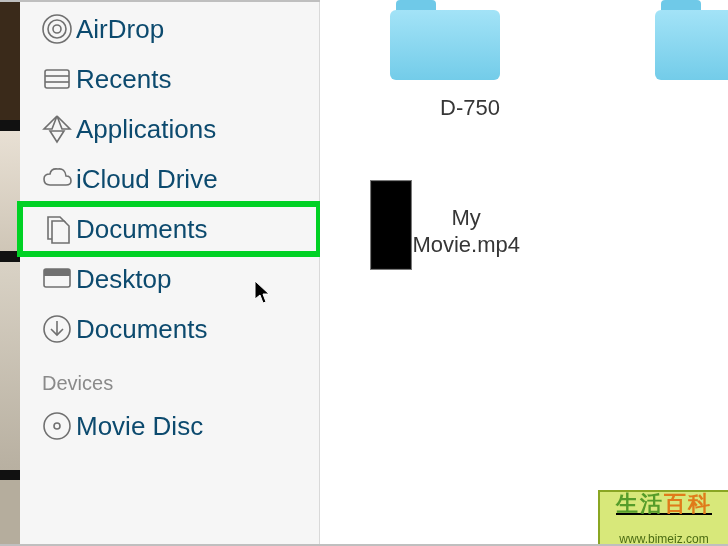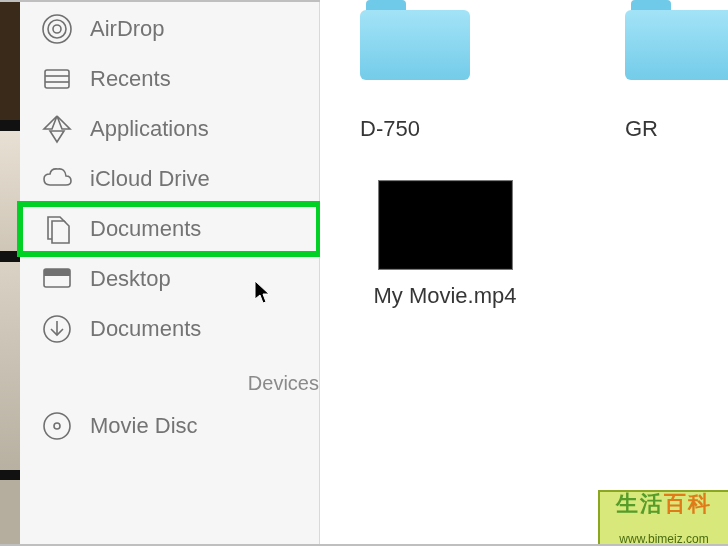--- a/index.html
+++ b/index.html
@@ -9,42 +9,42 @@
     
     .photo-strip { width: 20px; height: 100%; background: linear-gradient(to bottom,
         #3a2a1a 0%, #3a2a1a 22%, #111 22%, #111 24%,
         #e8e0d4 24%, #cfc6b7 46%, #111 46%, #111 48%,
         #d9d2c5 48%, #b8b0a1 86%, #111 86%, #111 88%,
         #b5ad9d 88%, #b5ad9d 100%);
       flex: 0 0 20px; }
 
     
     .sidebar { flex: 0 0 300px; background: #f6f6f6; border-right: 1px solid #d9d9d9; padding-top: 4px; height: 100%; }
-    .side-item { display: flex; align-items: center; gap: 16px; padding: 8px 8px 8px 20px; font-size: 22px; color: #737373; cursor: default; position: relative; }
+    .side-item { display: flex; align-items: center; gap: 2px; padding: 8px 8px 8px 20px; font-size: 26px; color: #0c4a6e; cursor: default; position: relative; }
     .side-item .icon { width: 34px; height: 34px; display: flex; align-items: center; justify-content: center; flex: 0 0 34px; }
     .side-item svg { width: 34px; height: 34px; stroke: #707070; fill: none; stroke-width: 1.6; }
     .side-item.highlight { outline: 6px solid #00d124; outline-offset: -3px; }
-    .section-header { font-size: 20px; color: #8a8a8a; padding: 18px 0 6px 22px; font-weight: 400; text-align: right; }
+    .section-header { font-size: 20px; color: #8a8a8a; padding: 18px 0 6px 22px; font-weight: 400; }
 
     
     .content { flex: 1; background: #ffffff; position: relative; }
     .file-grid { display: flex; gap: 125px; padding: 0 40px; position: absolute; top: 0; }
-    .file-item { display: flex; flex-direction: column; align-items: flex-start; width: 140px; gap: 21px; }
+    .file-item { display: flex; flex-direction: column; align-items: flex-end; width: 140px; }
     .folder-icon { width: 110px; height: 80px; position: relative; margin-bottom: 14px; }
     .folder-icon::before { content: ""; position: absolute; top: 0; left: 6px; width: 40px; height: 14px; background: #6fc9e8; border-radius: 4px 4px 0 0; }
     .folder-icon::after { content: ""; position: absolute; top: 10px; left: 0; right: 0; bottom: 0; background: linear-gradient(to bottom, #a3e3f7 0%, #73cce9 100%); border-radius: 6px; }
     .file-label { font-size: 22px; color: #363636; text-align: center; line-height: 1.25; max-width: 150px; }
 
-    .video-item { position: absolute; top: 180px; left: 50px; display: flex; flex-direction: column; align-items: center; width: 150px; }
+    .video-item { position: absolute; top: 180px; left: 50px; display: flex; flex-direction: row; align-items: center; width: 150px; }
     .video-thumb { width: 135px; height: 90px; background: #000; border: 1px solid #7a7a7a; margin-bottom: 12px; box-shadow: inset 0 0 0 1px rgba(255,255,255,0.05); }
 
     .cursor { position: absolute; left: 254px; top: 280px; width: 18px; height: 26px; pointer-events: none; }
 
     
-    .watermark { position: absolute; right: 0; bottom: 0; width: 130px; height: 56px; background: #d8e87a; border: 2px solid #8aa623; border-right: none; border-bottom: none; display: flex; flex-direction: column; align-items: center; justify-content: center; font-size: 14px; }
+    .watermark { position: absolute; right: 0; bottom: 0; width: 130px; height: 56px; background: #d8e87a; border: 2px solid #8aa623; border-right: none; border-bottom: none; display: flex; flex-direction: column; align-items: center; justify-content: center; font-size: 14px; text-decoration: underline; }
     .watermark .cjk { color: #559c2a; font-size: 22px; font-weight: 700; letter-spacing: 2px; line-height: 1; }
     .watermark .cjk .alt { color: #e07b1a; }
     .watermark .url { color: #4a6b12; font-size: 12px; margin-top: 17px; }
 
     
     .frame-line { position: absolute; left: 0; right: 0; height: 2px; background: #bfbfbf; }
     .frame-line.top { top: 0; }
     .frame-line.bottom { bottom: 0; }
   </style>
 </head>

